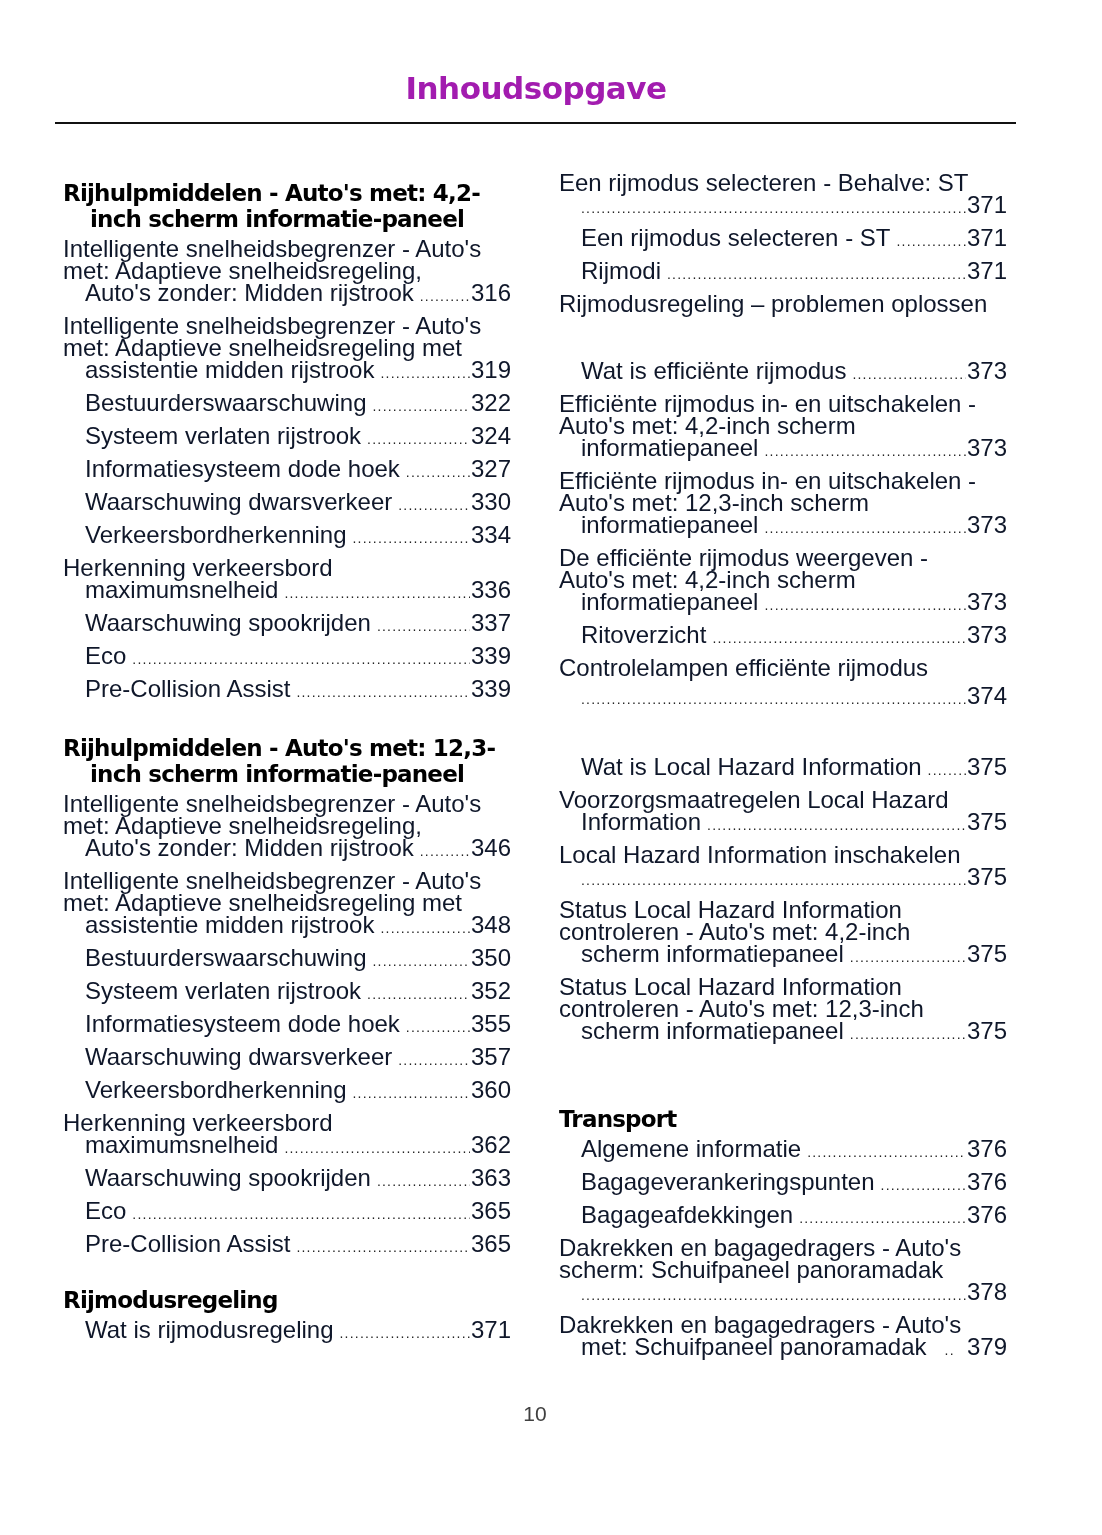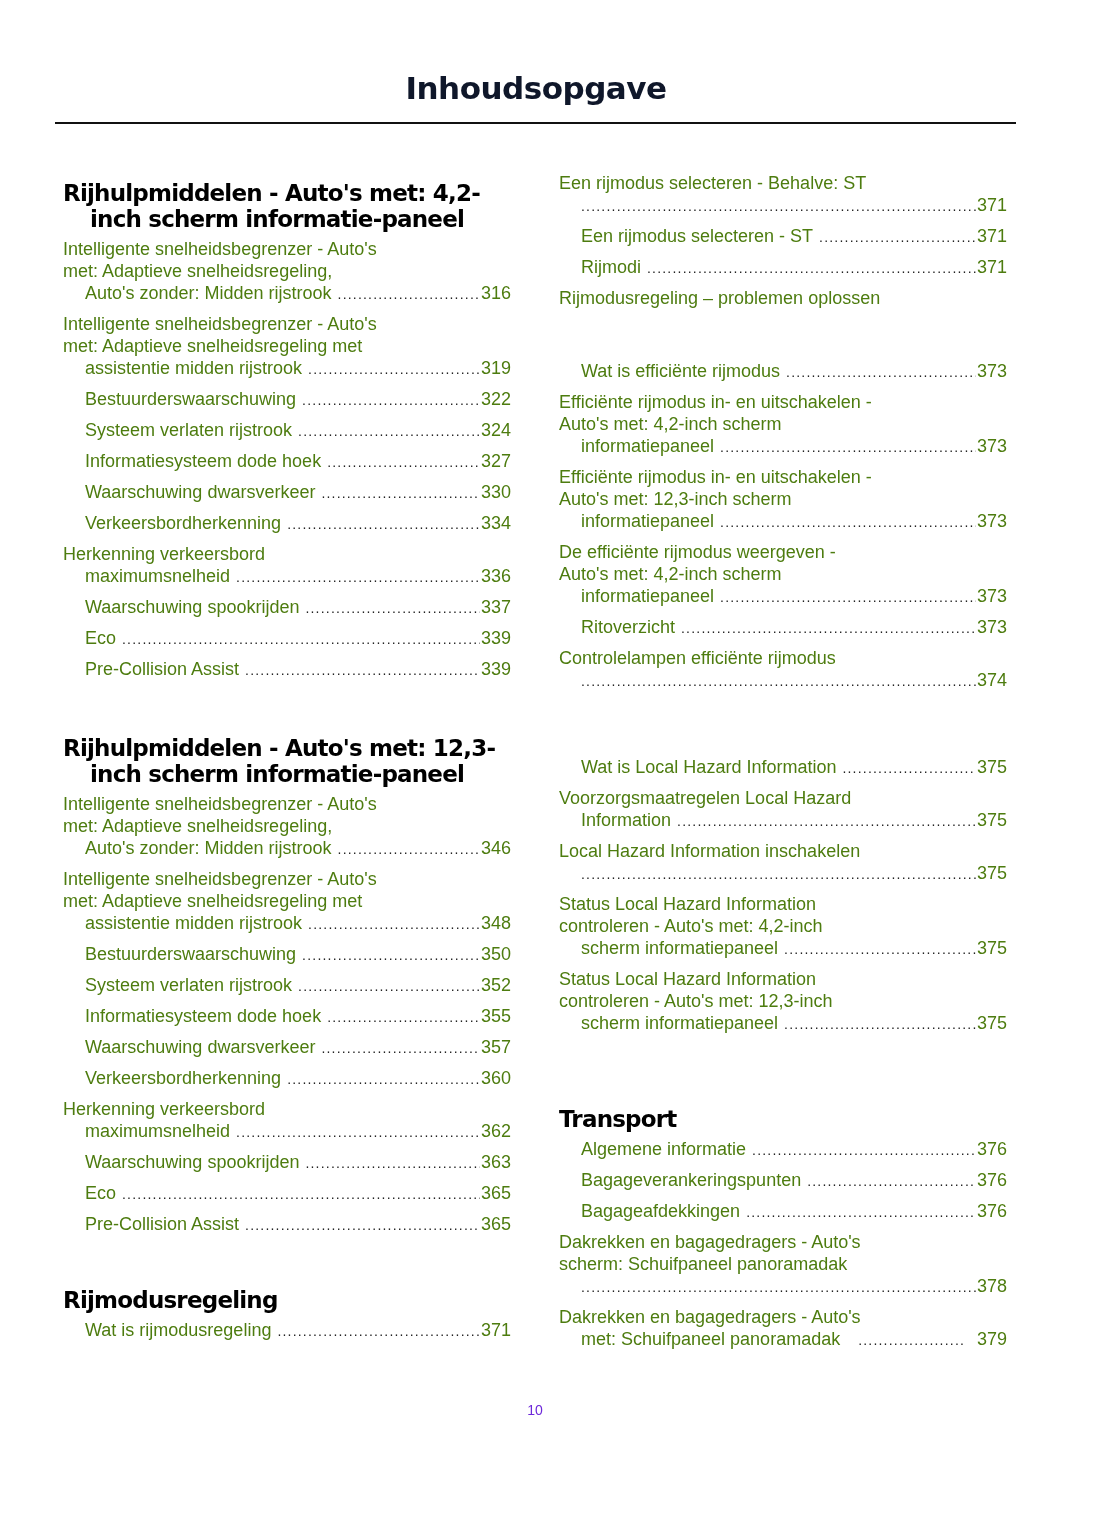--- a/index.html
+++ b/index.html
@@ -1,39 +1,39 @@
 <!DOCTYPE html>
 <html><head>
   <meta charset="utf-8">
   <style>
     html, body { margin: 0; padding: 0; background: #ffffff; }
     body { width: 1102px; height: 1535px; position: relative; overflow: hidden;
            font-family: "Liberation Sans", "DejaVu Sans", sans-serif; color: #111; }
     .page-title { position: absolute; left: 0; width: 1072px; top: 70px; text-align: center;
                   font-family: "DejaVu Sans", sans-serif; font-weight: bold; font-size: 31px;
-                  letter-spacing: -0.5px; color: #0f172a; }
+                  letter-spacing: -0.5px; color: #a21caf; }
     .title-rule { position: absolute; left: 55px; width: 961px; top: 122px; height: 2px; background: #111; }
     .col { position: absolute; top: 0; width: 448px; }
     .col.left { left: 63px; }
     .col.right { left: 559px; }
     .section { position: absolute; left: 0; width: 448px; }
     .sec-head { font-family: "DejaVu Sans", sans-serif; font-weight: bold; font-size: 23px;
                 line-height: 26px; letter-spacing: -0.8px; color: #000;
                 padding-left: 27px; text-indent: -27px; margin: 8px 0 6px 0; }
-    .entry { font-size: 18px; line-height: 22px; padding-left: 22px; text-indent: -22px;
-             margin-bottom: 8px; position: relative; color: #4d7c0f; }
+    .entry { font-size: 24px; line-height: 22px; padding-left: 22px; text-indent: -22px;
+             margin-bottom: 8px; position: relative; color: #0f172a; }
     .entry .t { }
     .entry .lastline { display: flex; align-items: baseline; text-indent: 0; }
     .entry .lastline .lt { white-space: nowrap; }
     .entry .dots { flex: 1; overflow: hidden; white-space: nowrap; margin: 0 1px 0 6px;
                    font-size: 14px; letter-spacing: 1.2px; color: #222; }
     .entry .dots::before { content: "................................................................................................................................................"; }
     .entry .pg { white-space: nowrap; }
     .page-number { position: absolute; top: 1402px; left: 0; width: 1070px; text-align: center;
-                   font-size: 14px; color: #6d28d9; }
+                   font-size: 21px; color: #404040; }
   </style>
 </head>
 <body>
 
 <div class="page-title">Inhoudsopgave</div>
 <div class="title-rule"></div>
 
 <div class="col left">
   <div class="section" style="top:172px">
       <div class="sec-head">Rijhulpmiddelen - Auto's met: 4,2-inch scherm informatie-paneel</div>
@@ -282,21 +282,21 @@
       </div>
       <div class="entry">
         <div class="lastline">
           <span class="lt">Ritoverzicht</span>
           <span class="dots"></span>
           <span class="pg">373</span>
         </div>
       </div>
       <div class="entry">
         <div class="t">Controlelampen efficiënte rijmodus</div>
-        <div class="lastline" style="padding-left: 0px;">
+        <div class="lastline" style="padding-left: 0px; margin-top: 6px;">
           <span class="lt"></span>
           <span class="dots" style="margin-left: 0px;"></span>
           <span class="pg">374</span>
         </div>
       </div>
     </div>
   <div class="section" style="top:756px">
       <div class="entry">
         <div class="lastline">
           <span class="lt">Wat is Local Hazard Information</span>

